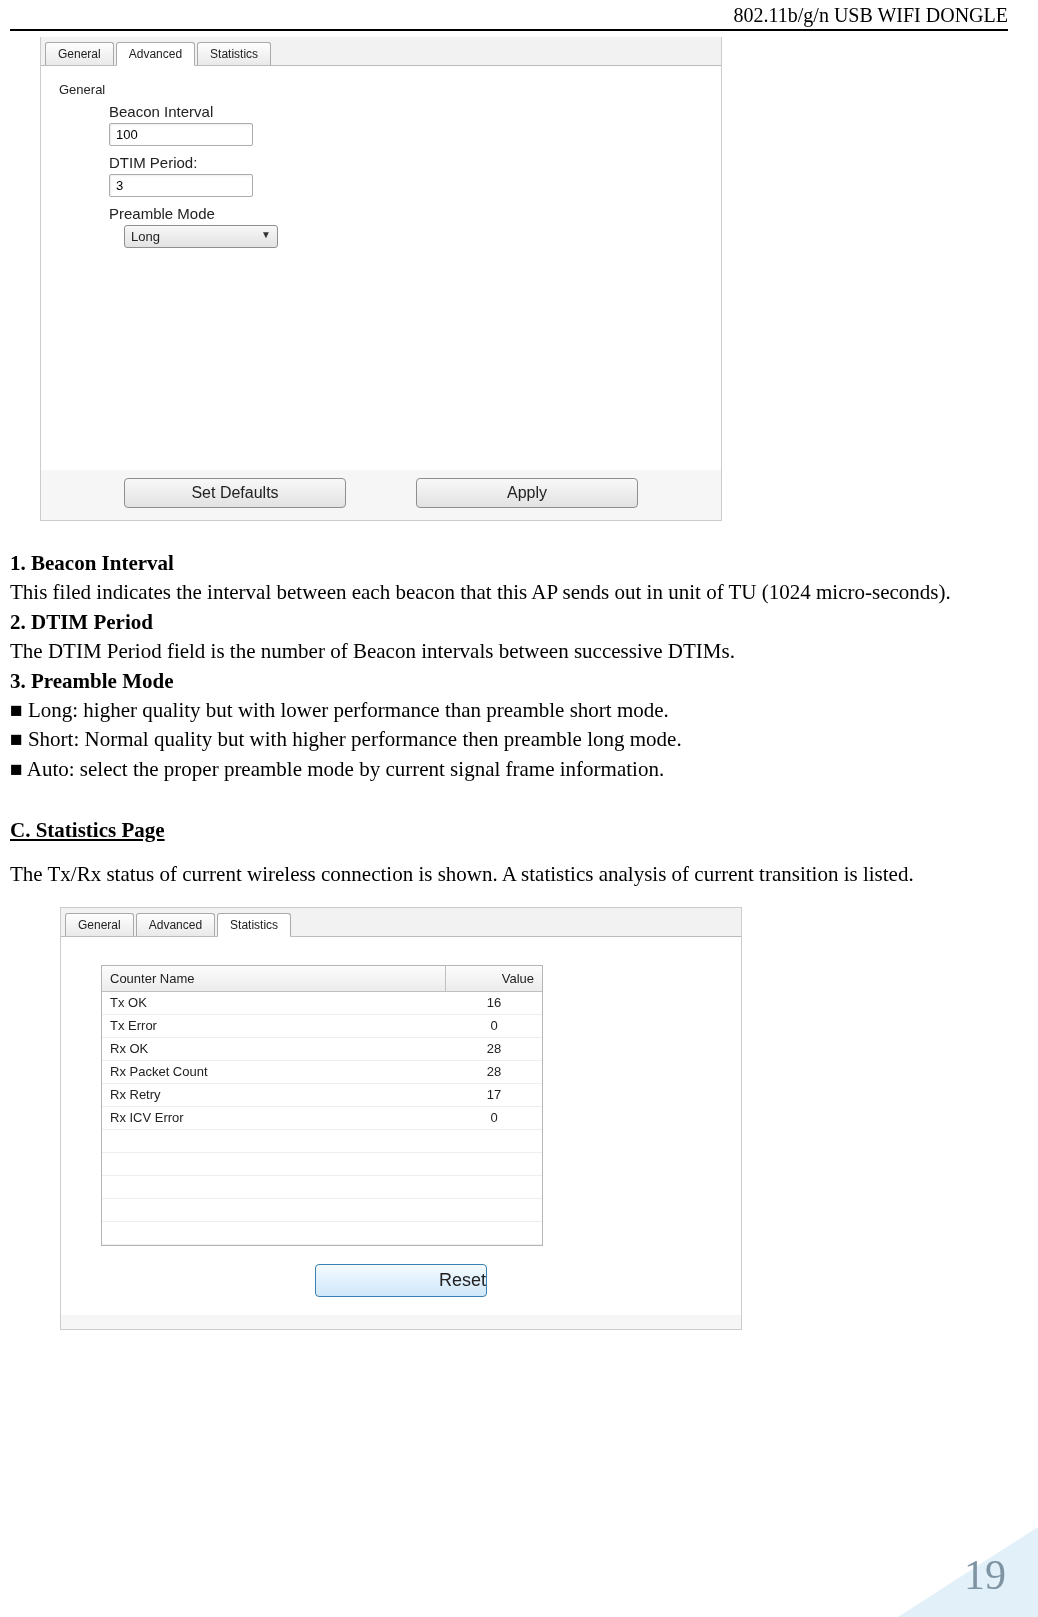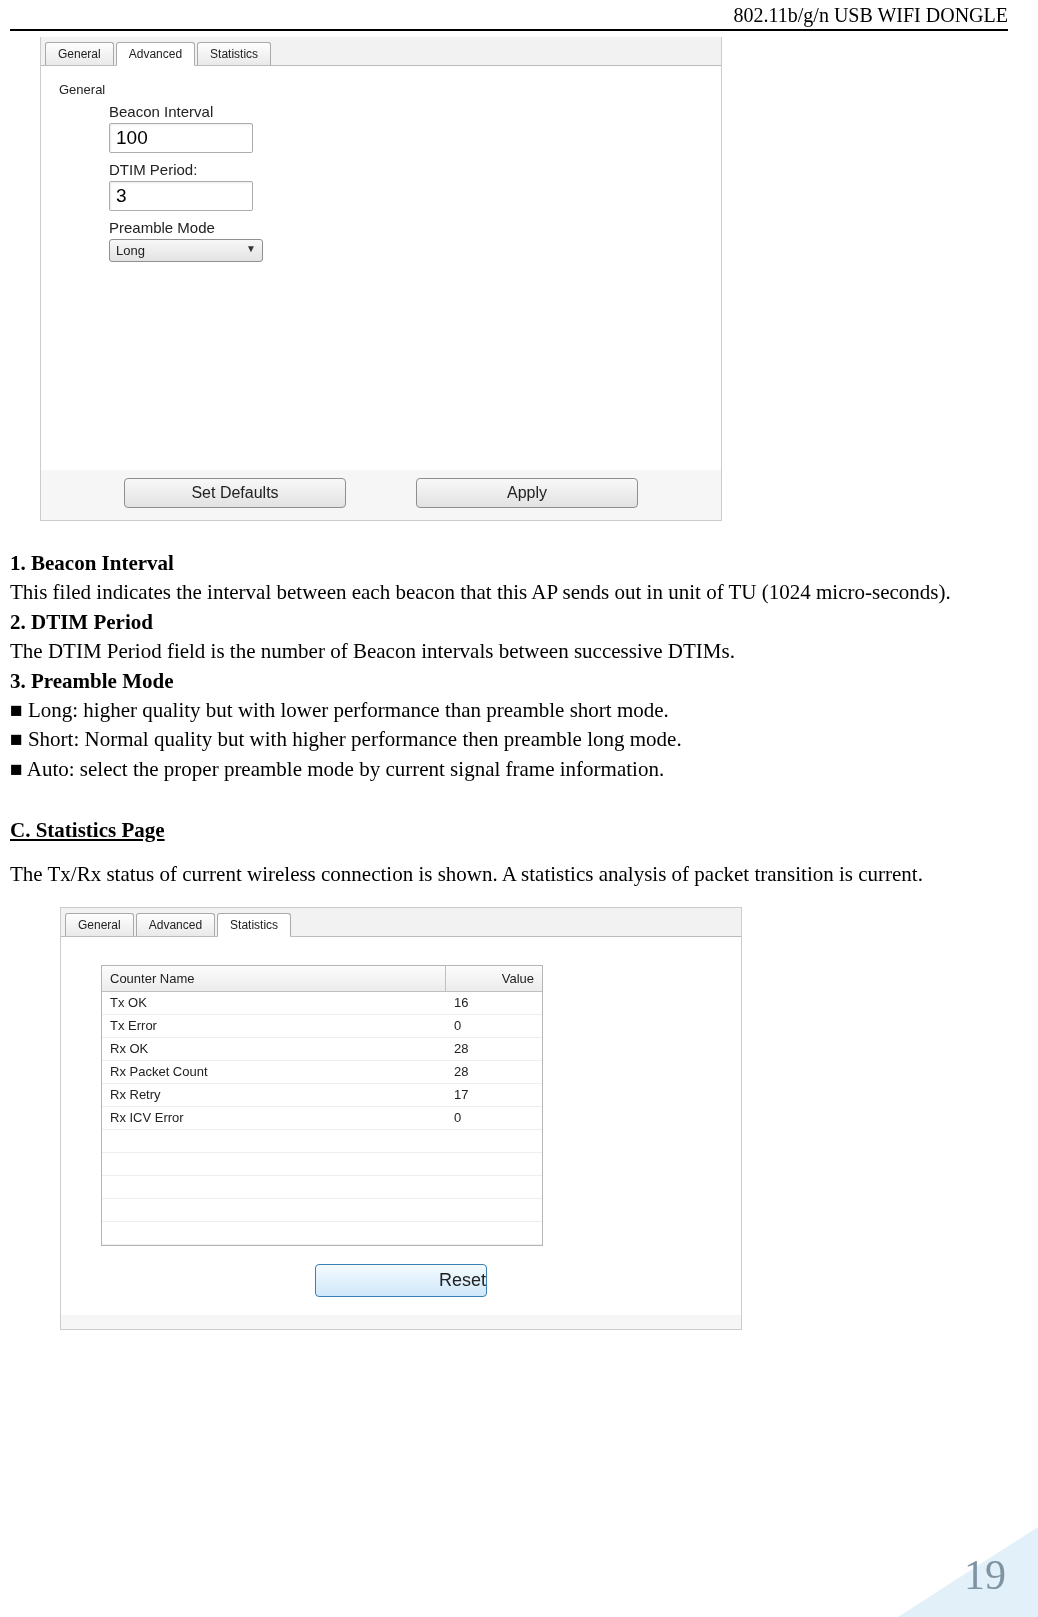--- a/index.html
+++ b/index.html
@@ -78,35 +78,36 @@
   }
   .fieldlabel {
     font-size: 15px;
     margin-bottom: 3px;
   }
   .txtinput {
     width: 130px;
     padding: 3px 6px;
     border: 1px solid #abadb3;
     border-radius: 2px;
-    font-size: 19px;
+    font-size: 13px;
     font-family: inherit;
     box-shadow: inset 1px 1px 2px rgba(0,0,0,0.08);
   }
   .selectbox {
     width: 140px;
     padding: 3px 6px;
     border: 1px solid #8e8f8f;
     border-radius: 3px;
     background: linear-gradient(#f7f7f7,#e3e3e3);
     font-size: 13px;
     cursor: pointer;
     display: flex;
     justify-content: space-between;
     align-items: flex-start;
+    margin-left: 15px;
   }
   .caret {
     font-size: 10px;
     color: #333;
   }
   .btnrow {
     display: flex;
     gap: 70px;
     justify-content: center;
     padding: 8px 0 0 0;
@@ -171,21 +172,21 @@
     align-items: center;
     border-bottom: 1px solid #eee;
   }
   .stattable .row .c1 {
     flex: 1;
     padding: 0 8px;
   }
   .stattable .row .c2 {
     width: 80px;
     padding: 0 8px;
-    text-align: left;
+    text-align: center;
   }
   .resetrow {
     text-align: center;
     margin-top: 18px;
   }
   .resetbtn {
     width: 170px;
     padding: 5px 0;
     text-align: right;
     font-size: 18px;
@@ -259,21 +260,21 @@
     <div>This filed indicates the interval between each beacon that this AP sends out in unit of TU (1024 micro-seconds).</div>
     <div><strong>2. DTIM Period</strong></div>
     <div>The DTIM Period field is the number of Beacon intervals between successive DTIMs.</div>
     <div><strong>3. Preamble Mode</strong></div>
     <div>■ Long: higher quality but with lower performance than preamble short mode.</div>
     <div>■ Short: Normal quality but with higher performance then preamble long mode.</div>
     <div>■ Auto: select the proper preamble mode by current signal frame information.</div>
     <div style="height:14px"></div>
     <div><span class="section-title">C. Statistics Page</span></div>
     <div style="height:14px"></div>
-    <div>The Tx/Rx status of current wireless connection is shown. A statistics analysis of packet transition is current.</div>
+    <div>The Tx/Rx status of current wireless connection is shown. A statistics analysis of current transition is listed.</div>
   </div>
 
   <div class="screenshot ss2">
     <div class="tabbar">
       <div class="tab">General</div>
       <div class="tab">Advanced</div>
       <div class="tab active">Statistics</div>
     </div>
     <div class="statpanel">
       <div class="stattable">

